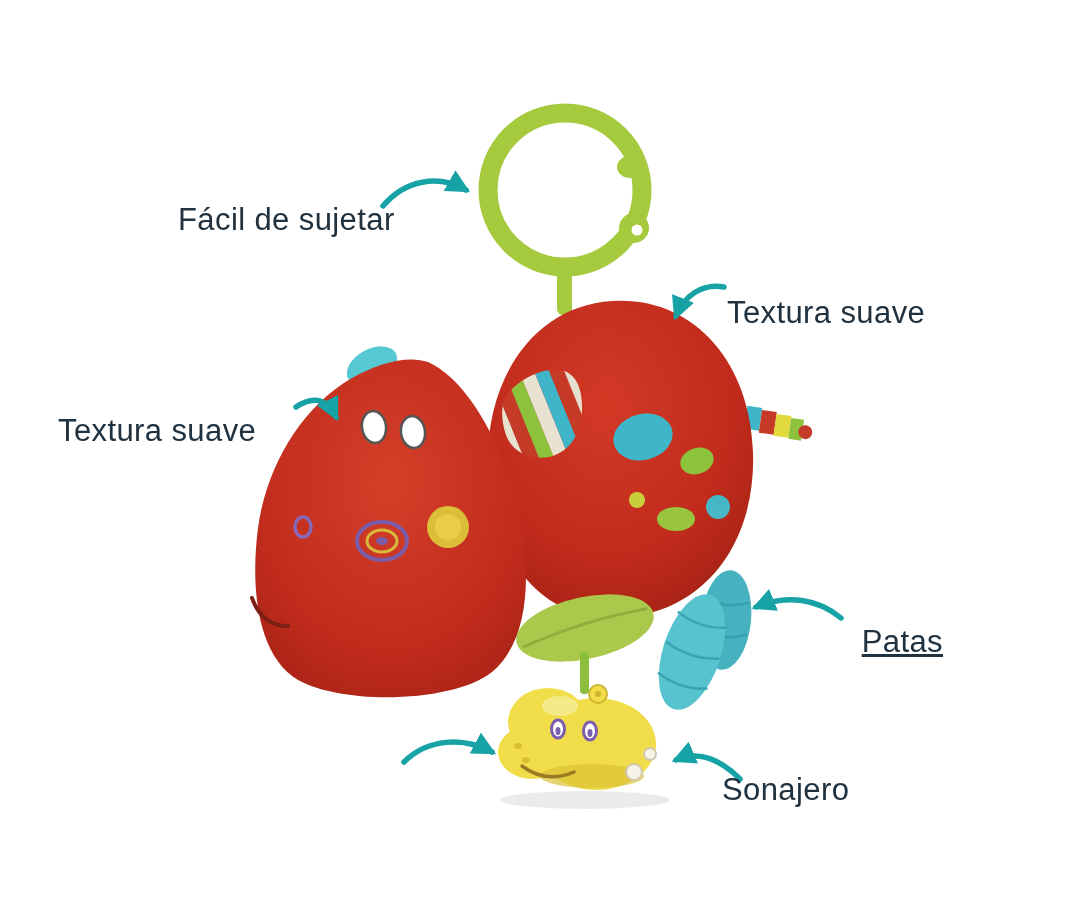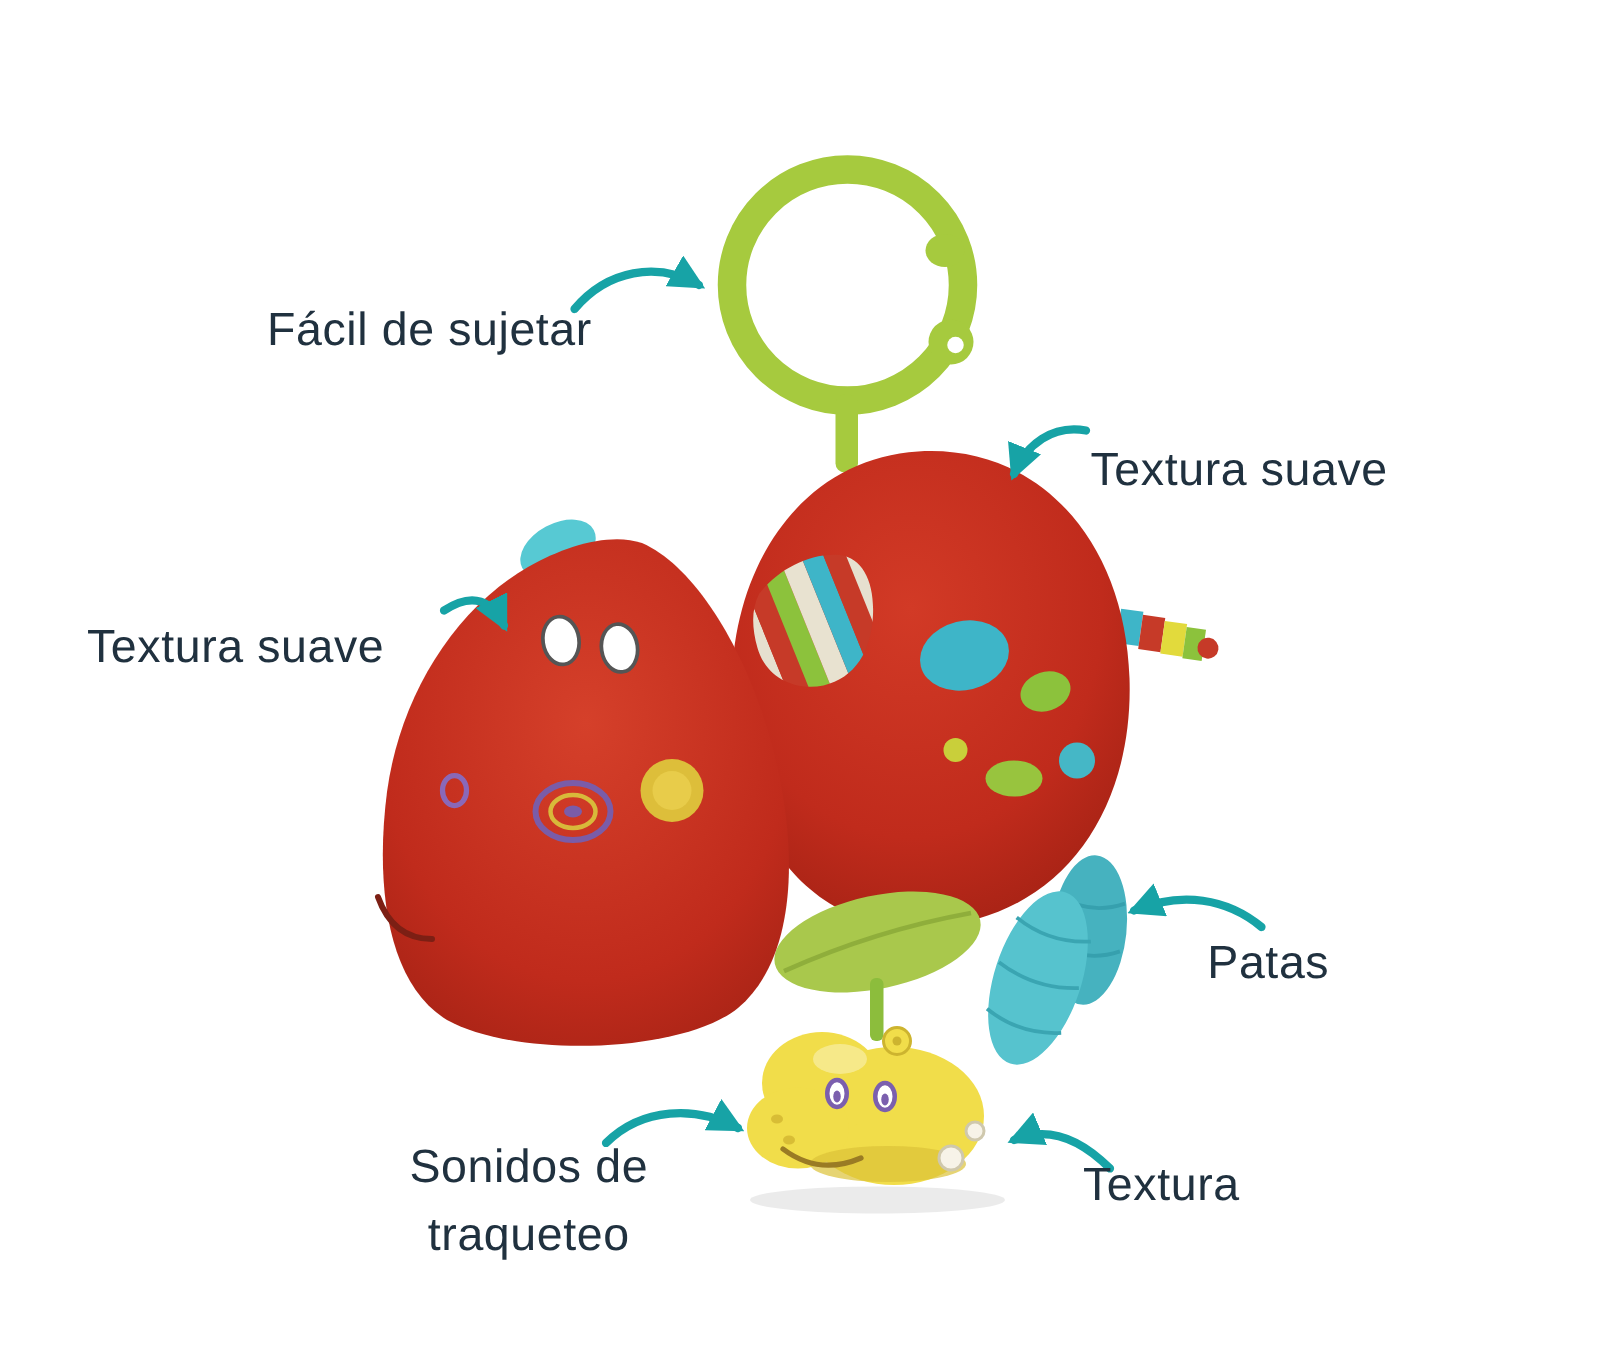--- a/index.html
+++ b/index.html
@@ -17,21 +17,21 @@
     width: 1080px; height: 900px;
   }
   .label {
     position: absolute;
     color: #20313f;
     font-size: 31px;
     font-weight: 500;
     letter-spacing: 0.4px;
     white-space: nowrap;
   }
-  .label.center { text-align: center; white-space: normal; }
+  .label.center { text-align: right; white-space: normal; text-decoration: underline; }
   .label .line { display: block; line-height: 1.45; }
 </style>
 </head>
 <body>
 
 <div class="canvas">
 
   <svg class="toy-svg" viewBox="0 0 1080 900" xmlns="http://www.w3.org/2000/svg">
     <defs>
       <radialGradient id="redBody" cx="0.45" cy="0.33" r="0.8">
@@ -164,20 +164,16 @@
   <div class="label" style="left:178px; top:202px;">Fácil de sujetar</div>
 
   <div class="label" style="left:727px; top:295px;">Textura suave</div>
 
   <div class="label" style="left:58px; top:413px;">Textura suave</div>
 
   <div class="label center" style="left:748px; top:620px; width:195px;">
     <span class="line">Patas</span>
   </div>
 
-  <div class="label center" style="left:250px; top:756px; width:205px;">
-    <span class="line">Sonidos de</span>
-    <span class="line">traqueteo</span>
-  </div>
 
-  <div class="label" style="left:722px; top:772px;">Textura</div>
+  <div class="label" style="left:722px; top:772px;">Sonajero</div>
 
 </div>
 
 </body></html>

